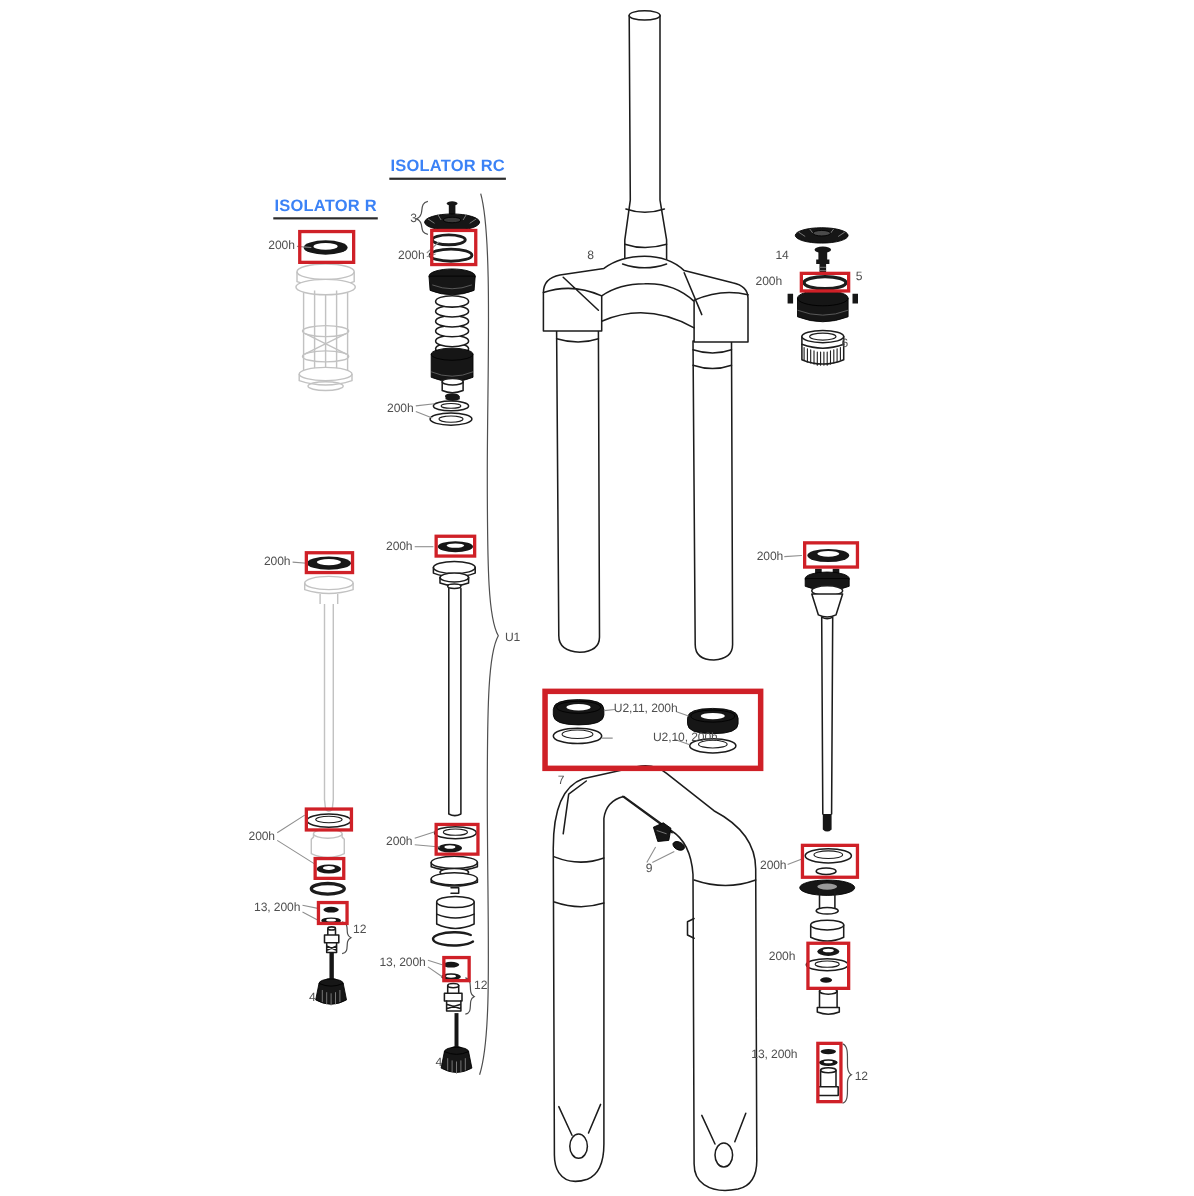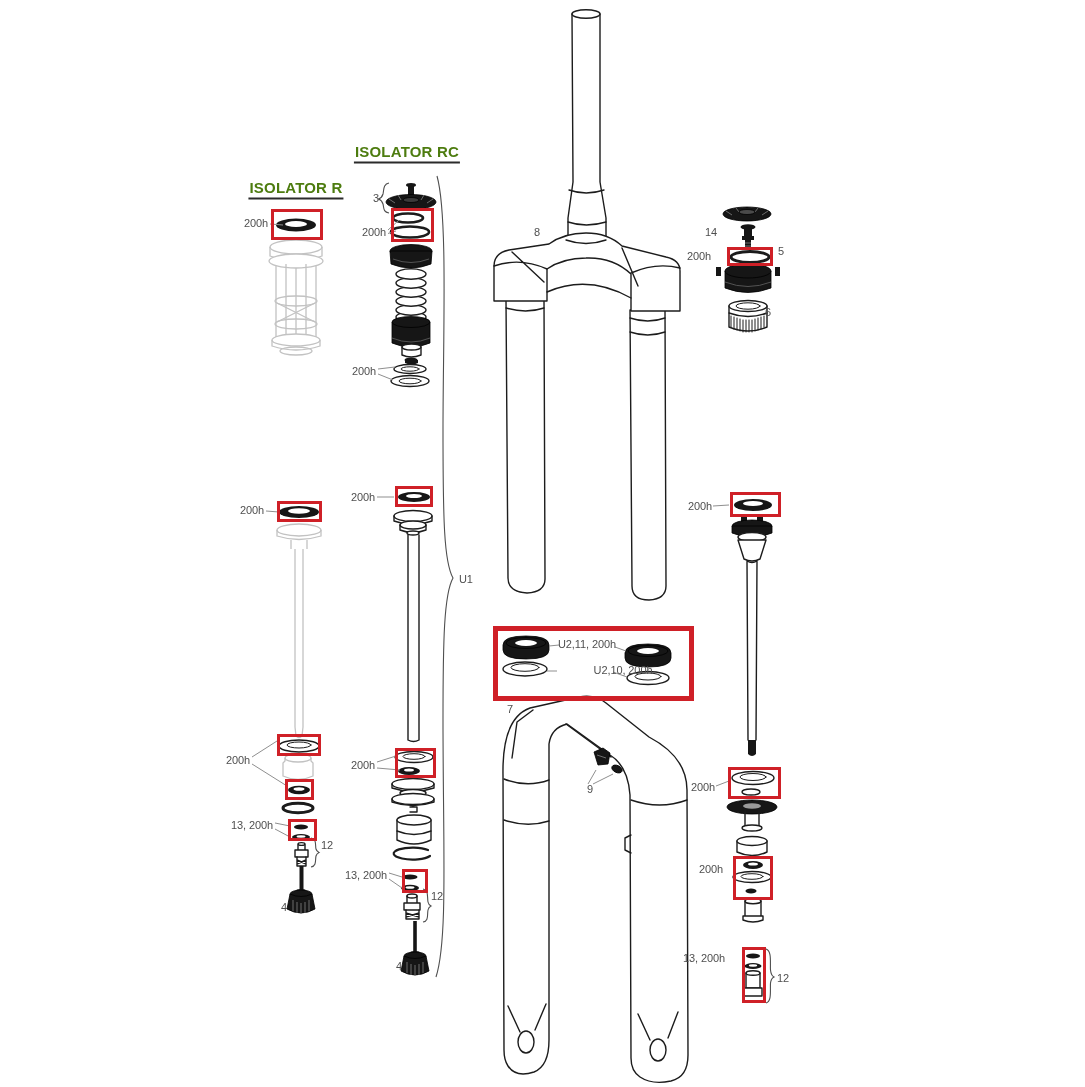--- a/index.html
+++ b/index.html
@@ -7,21 +7,21 @@
     --ink:#1c1c1c; --ghost:#c2c2c2; --red:#cf2027; --label:#4f4f4f;
     position:relative; width:1085px; height:1087px; background:#fff; overflow:hidden;
     font-family:"Liberation Sans", sans-serif;
   }
   .stage svg{position:absolute; left:0; top:0;}
   .anno{position:absolute; left:0; top:0; width:100%; height:100%; pointer-events:none;}
   .label{position:absolute; transform:translateY(-55%); font-size:11px; color:var(--label);
          white-space:nowrap; letter-spacing:-0.1px;}
   .label.mid{transform:translate(-50%,-55%);}
   .heading{position:absolute; transform:translate(-50%,-50%); font-size:15px; font-weight:bold;
-           color:#4d7c0f; border-bottom:2px solid #2b2b2b; padding:0 1px 2px; white-space:nowrap;
+           color:#3b82f6; border-bottom:2px solid #2b2b2b; padding:0 1px 2px; white-space:nowrap;
            letter-spacing:0.2px;}
   .kitbox{position:absolute; border:3.5px solid var(--red); box-sizing:border-box; background:transparent;}
   .kitbox.thick{border-width:5px;}
   
   .ln{fill:none; stroke:var(--ink); stroke-width:1.4; stroke-linecap:round; stroke-linejoin:round;}
   .lnw{fill:#fff; stroke:var(--ink); stroke-width:1.4; stroke-linejoin:round;}
   .dk{fill:#161616; stroke:none;}
   .dko{fill:#161616; stroke:#000; stroke-width:0.8;}
   .wh{fill:#fff; stroke:none;}
   .gh{fill:none; stroke:var(--ghost); stroke-width:1.3;}

